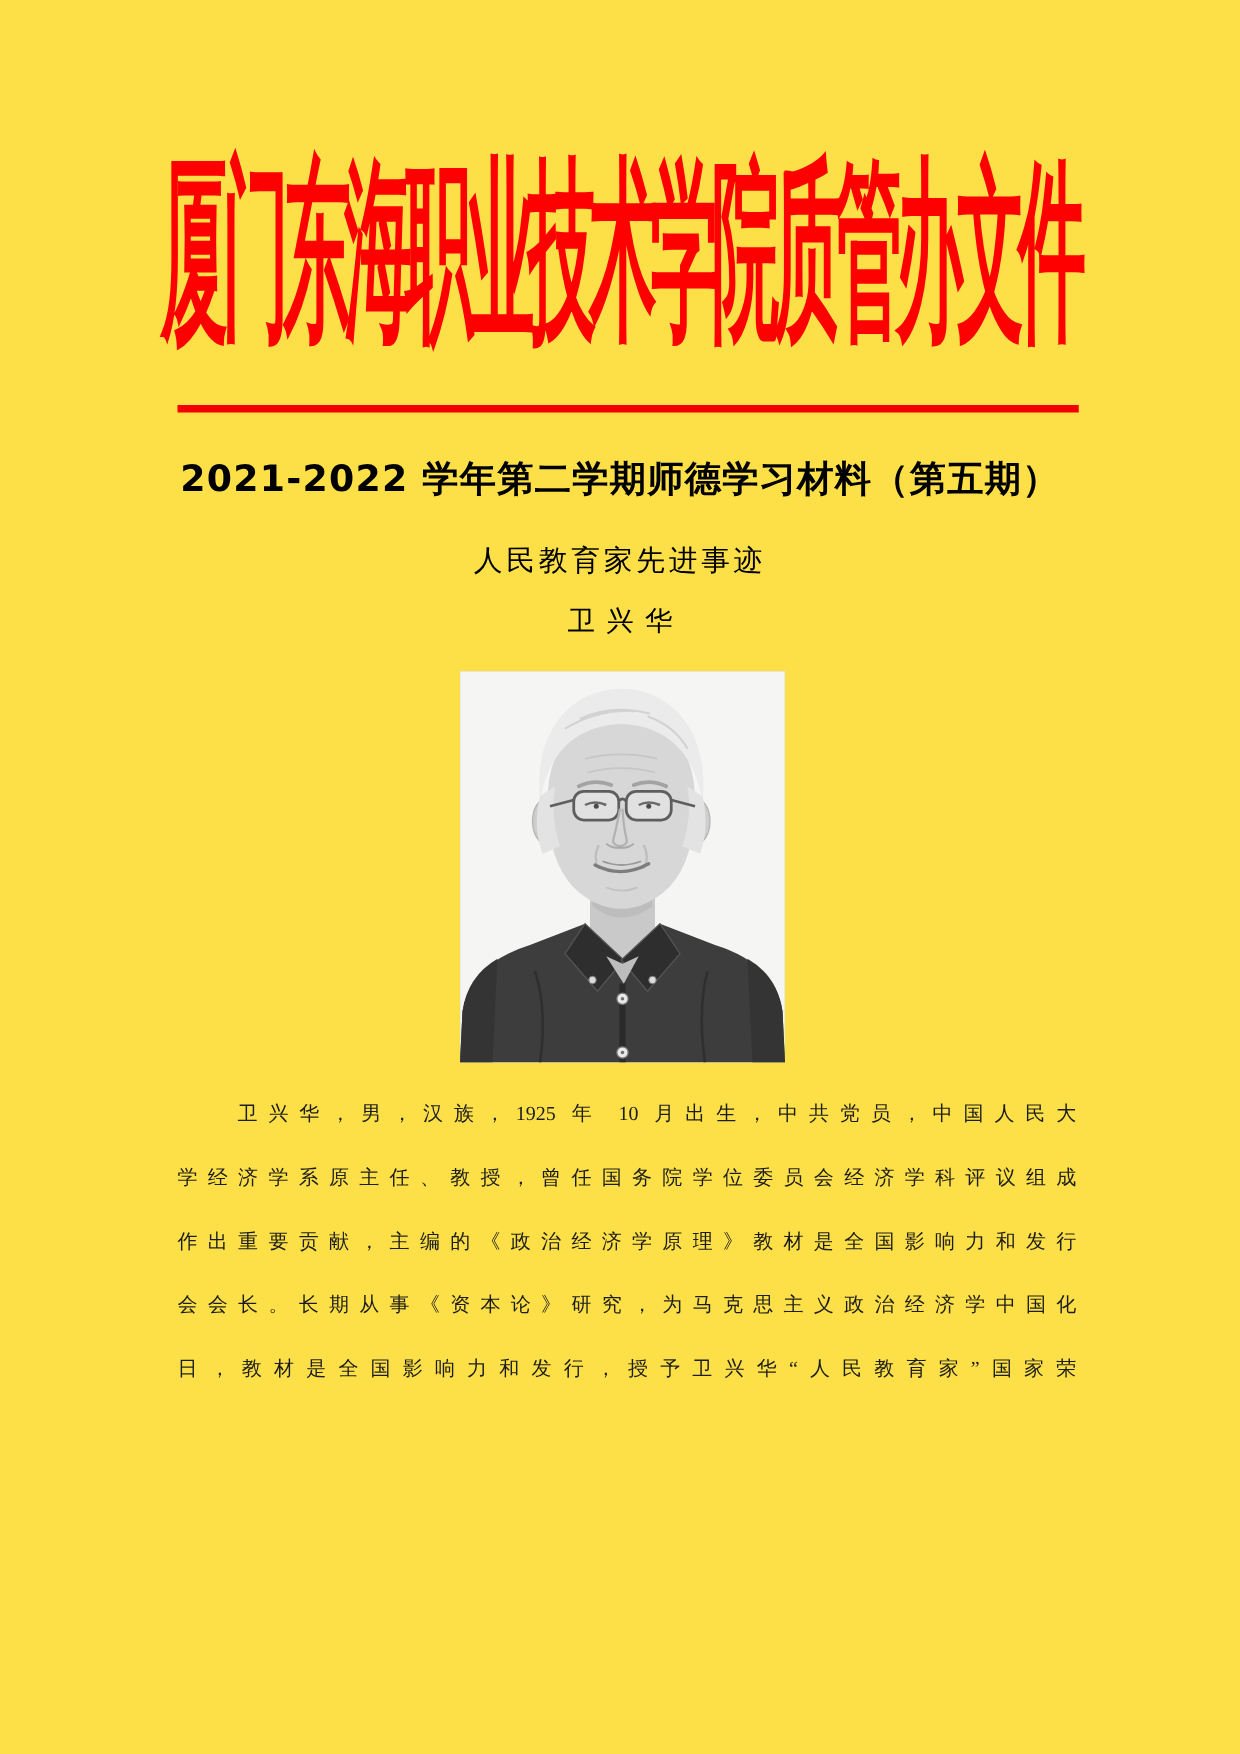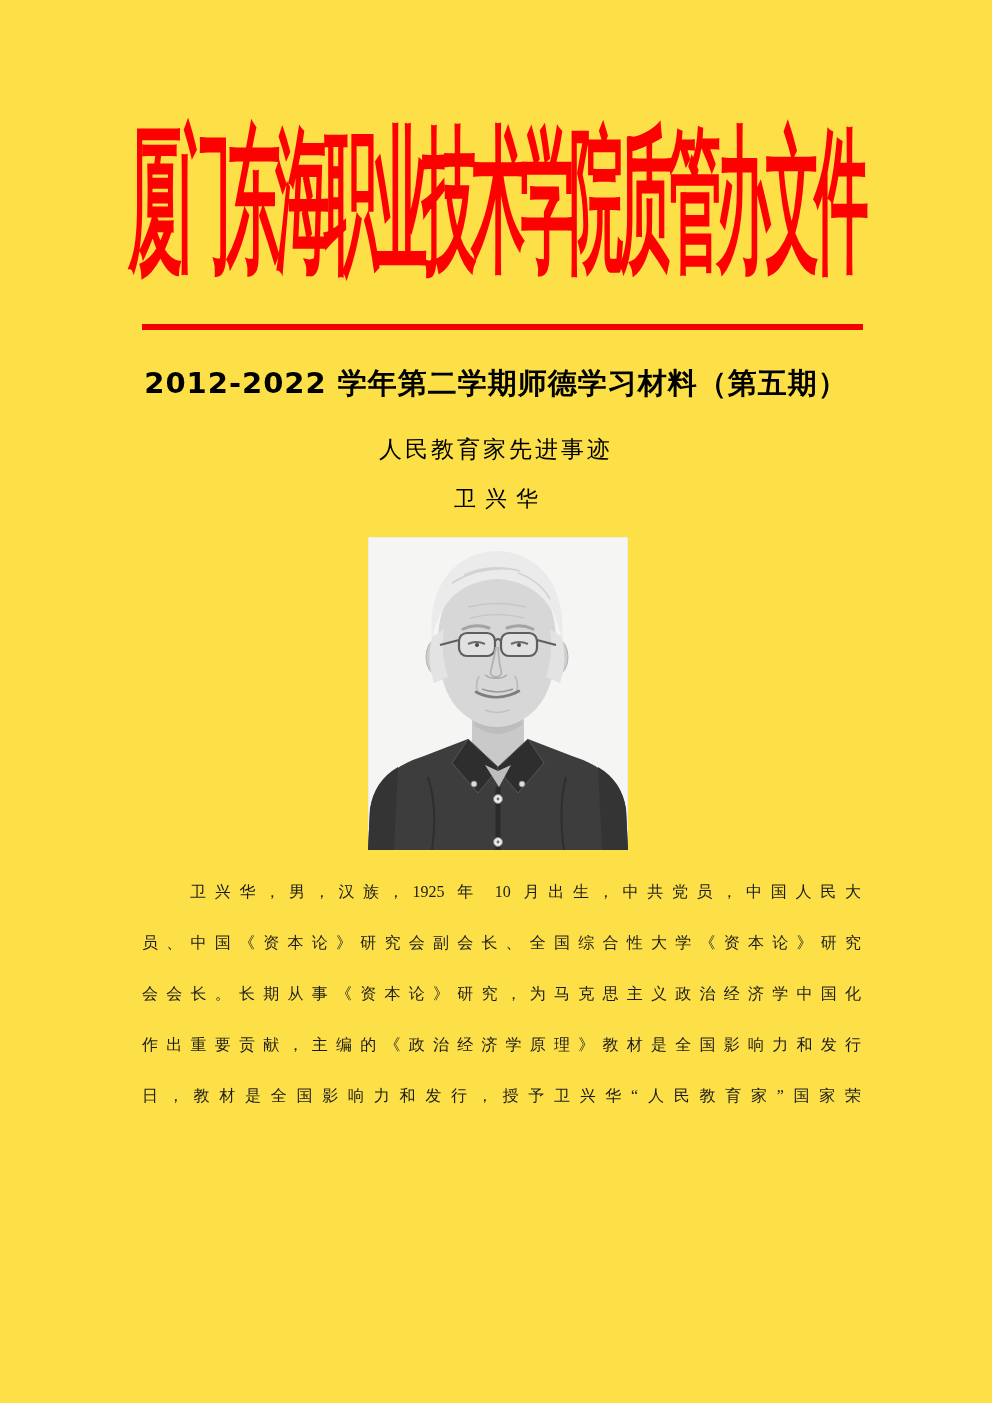--- a/index.html
+++ b/index.html
@@ -53,21 +53,21 @@
     font-family: "DejaVu Sans", "Liberation Sans", sans-serif;
     font-weight: 400;
     font-size: 23px;
     line-height: 26px;
     letter-spacing: 3px;
     color: #000000;
   }
   .doc-name {
     margin-top: 25px;
     text-align: center;
-    font-family: Liberation Serif, serif;
+    font-family: Liberation Mono, monospace;
     font-weight: 500;
     font-size: 22px;
     line-height: 24px;
     letter-spacing: 9px;
     text-indent: 9px; 
     color: #000000;
   }
 
   
   .portrait {
@@ -103,21 +103,21 @@
 
   <header>
     <div class="letterhead-title-wrap">
       <h1 class="letterhead-title">厦门东海职业技术学院质管办文件</h1>
     </div>
     <div class="red-rule"></div>
   </header>
 
   <main>
 
-    <h2 class="doc-title">2012-2022 学年第二学期师德学习材料（第五期）</h2>
+    <h2 class="doc-title">2021-2022 学年第二学期师德学习材料（第五期）</h2>
 
     <h3 class="doc-subtitle">人民教育家先进事迹</h3>
 
     <div class="doc-name">卫兴华</div>
 
     <figure class="portrait" aria-label="卫兴华黑白肖像照（戴眼镜、深色衬衫的老年男性）">
       <svg viewBox="0 0 260 313" xmlns="http://www.w3.org/2000/svg">
 
         <rect x="0" y="0" width="260" height="313" fill="#f5f5f3" stroke="#e2e2e0" stroke-width="1"></rect>
 
@@ -182,20 +182,20 @@
         <path d="M111,139 Q106,149 111,158 M147,139 Q152,149 147,158" stroke="#bdbdbd" stroke-width="1.8" fill="none"></path>
 
         <path d="M108,155 Q129,166 151,154" stroke="#7d7d7d" stroke-width="2.6" fill="none" stroke-linecap="round"></path>
         <path d="M114,152 Q129,158 145,152" stroke="#9a9a9a" stroke-width="1.4" fill="none"></path>
         <path d="M117,173 Q129,178 142,173" stroke="#c2c2c2" stroke-width="1.5" fill="none"></path>
       </svg>
     </figure>
 
     <section class="body-text">
       <div class="body-line indent">卫兴华，男，汉族，1925 年 10 月出生，中共党员，中国人民大</div>
-      <div class="body-line">员、中国《资本论》研究会副会长、全国综合性大学《资本论》研究</div>
+      <div class="body-line">学经济学系原主任、教授，曾任国务院学位委员会经济学科评议组成</div>
+      <div class="body-line">作出重要贡献，主编的《政治经济学原理》教材是全国影响力和发行</div>
       <div class="body-line">会会长。长期从事《资本论》研究，为马克思主义政治经济学中国化</div>
-      <div class="body-line">作出重要贡献，主编的《政治经济学原理》教材是全国影响力和发行</div>
       <div class="body-line">日，教材是全国影响力和发行，授予卫兴华“人民教育家”国家荣</div>
     </section>
 
   </main>
 </div>
 
 </body></html>

